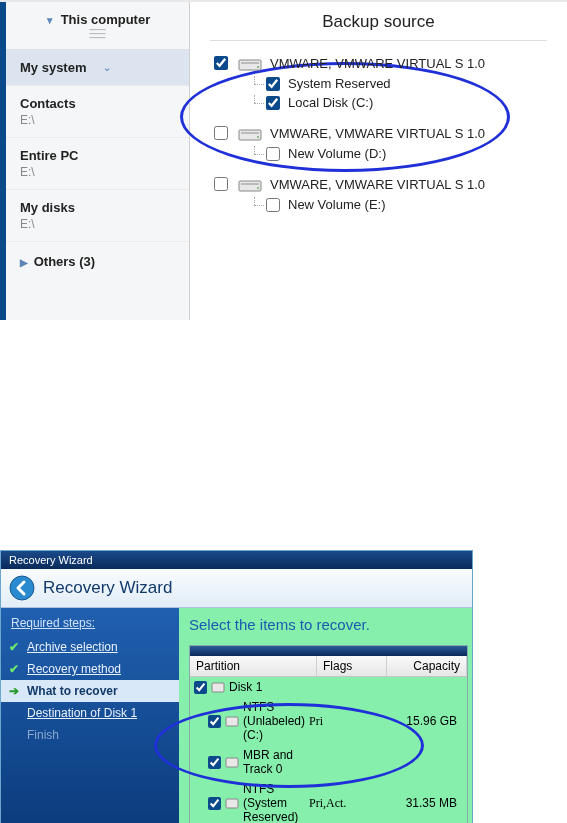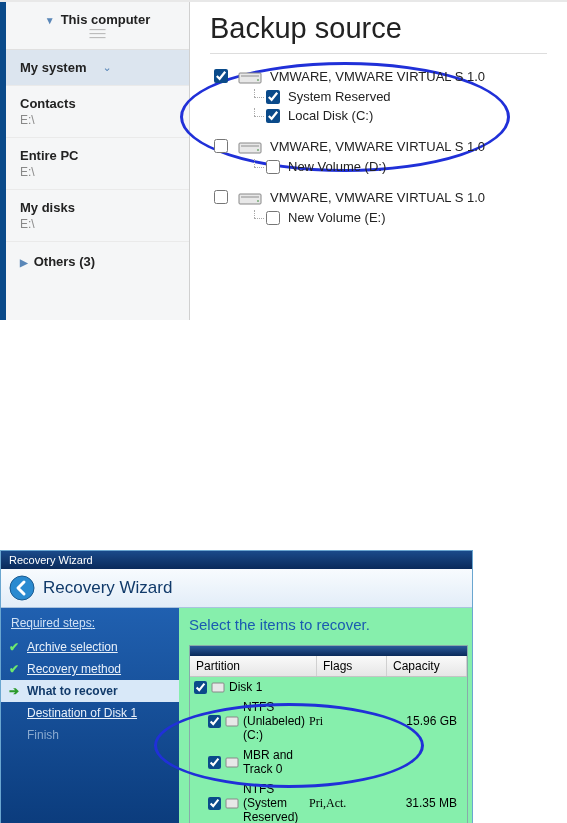--- a/index.html
+++ b/index.html
@@ -16,21 +16,21 @@
 .sidebar-item { padding: 10px 14px; border-bottom: 1px solid #eaeaea; cursor: pointer; }
 .sidebar-item.selected { background: #e7ecf2; }
 .sidebar-item.selected.highlight { background: #dce5ef; display:flex; align-items:center;gap:16px;}
 .sidebar-item .label { font-weight: 600; color: #222; font-size: 13px; }
 .sidebar-item .sub { color: #888; font-size: 12px; margin-top: 2px; }
 .sidebar-item.selected .chev { color: #5a87b8; font-size: 11px;}
 .sidebar-others { padding: 12px 14px; color: #222; font-weight:600; font-size:13px;}
 .sidebar-others .tri { color: #5a87b8; font-size: 10px; margin-right: 6px;}
 
 .main { flex: 1; padding: 10px 20px 0 20px; position: relative; }
-.main h1 { font-size: 29px; font-weight: 400; color: #222; margin-bottom: 8px; }
+.main h1 { font-size: 17px; font-weight: 400; color: #222; margin-bottom: 8px; text-align: center; }
 .main hr { border: none; border-top: 1px solid #ddd; margin-bottom: 15px; }
 
 .tree { font-size: 13px; color: #222; }
 .disk-row { display: flex; align-items: flex-start; margin-bottom: 4px; padding-left: 4px; }
 .disk-row .chk { margin-right: 10px; }
 .disk-icon { width: 24px; height: 16px; display: inline-block; margin-right: 8px; position: relative; }
 .disk-icon svg { display: block; }
 .vol-row { display: flex; align-items: center; padding-left: 56px; margin-bottom: 4px; position: relative; }
 .vol-row::before { content: ""; position: absolute; left: 44px; top: 0; bottom: 50%; border-left: 1px dotted #aaa; }
 .vol-row::after { content: ""; position: absolute; left: 44px; top: 50%; width: 10px; border-top: 1px dotted #aaa; }
@@ -56,21 +56,21 @@
 .bp-step.current::before { content: "➔"; color: #2a9a2a; position: absolute; left: 8px; font-weight:bold;}
 .bp-step.disabled { color: #89a9cf; text-decoration:none;}
 .bp-main { flex: 1; padding: 8px 4px 8px 10px; position: relative; font-size: 12px; }
 .bp-main .heading { color: #1a5ab0; font-size: 15px; margin-bottom: 12px; }
 .bp-grid { border: 1px solid #8aa; }
 .bp-grid-head { background: linear-gradient(#2a5a9a, #0a2a5a); height: 10px; }
 .bp-grid-cols { display: flex; background: linear-gradient(#fafafa,#e6e6e6); border-bottom: 1px solid #c4c4c4; font-size: 12px; }
 .bp-grid-cols div { padding: 3px 6px; border-right: 1px solid #d0d0d0; }
 .col-part { flex: 1; }
 .col-flags { width: 70px; }
-.col-cap { width: 80px; }
+.col-cap { width: 80px; text-align: right; }
 .bp-disk-row { display:flex; align-items:center; padding: 3px 4px; gap:4px;}
 .bp-disk-row .disk-ico { width:14px; height:12px; }
 .bp-vol-row { display:flex; align-items:center; padding: 3px 4px 3px 18px; gap:4px;}
 .bp-vol-row .name { flex:1; }
 .bp-vol-row .flags { width: 70px; font-family: Liberation Serif, serif; }
 .bp-vol-row .cap { width: 80px; text-align:right; padding-right:6px;}
 .bp-vol-row .vol-ico { width:14px; height:12px;}
 .ellipse2 { position: absolute; border: 3px solid #2030d8; border-radius: 50%; width: 270px; height: 85px; left: -25px; top: 95px; pointer-events: none; z-index:10;}
 
 .chk2 { width:13px; height:13px; accent-color:#0a4a8a;}

